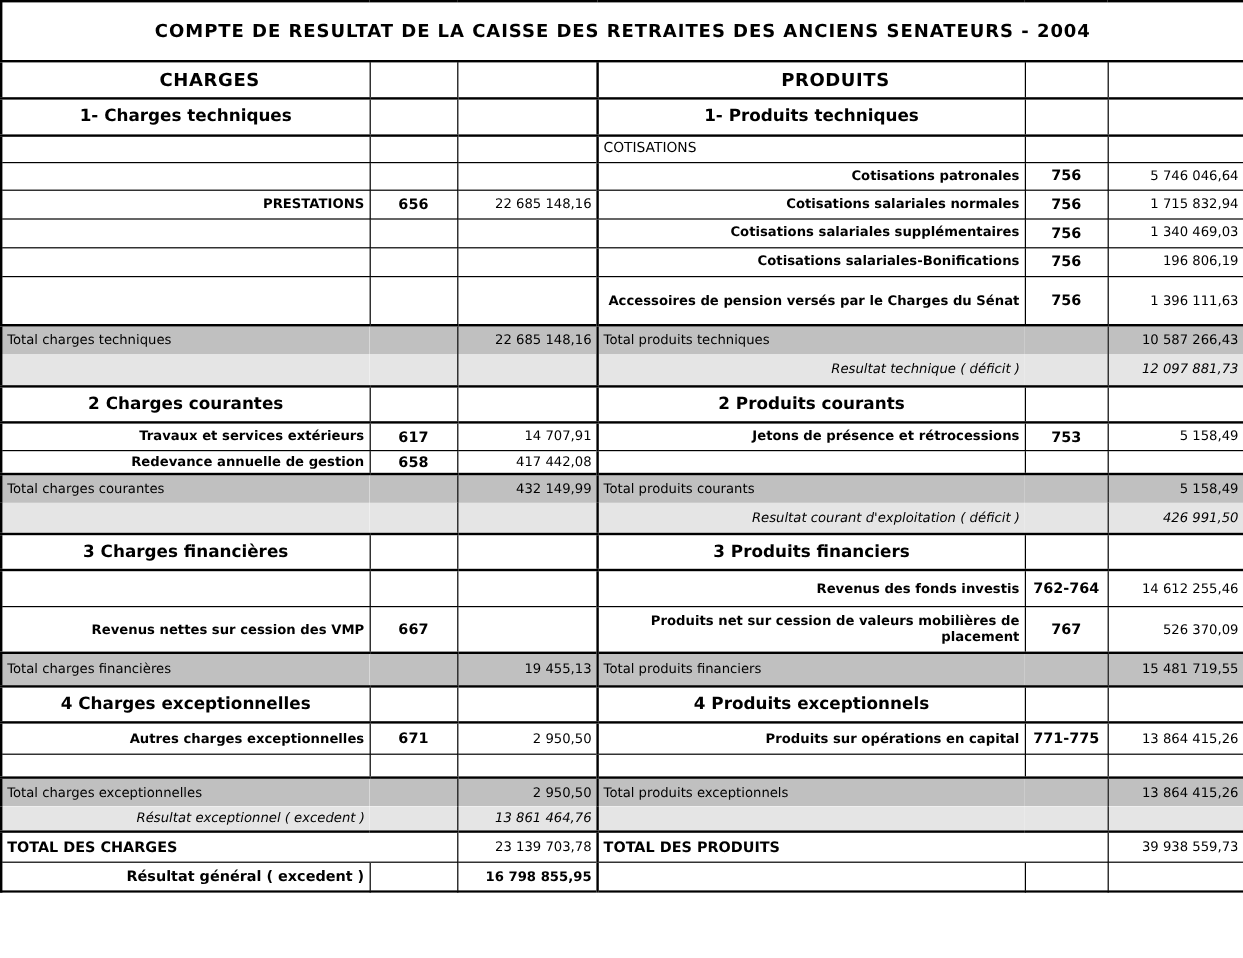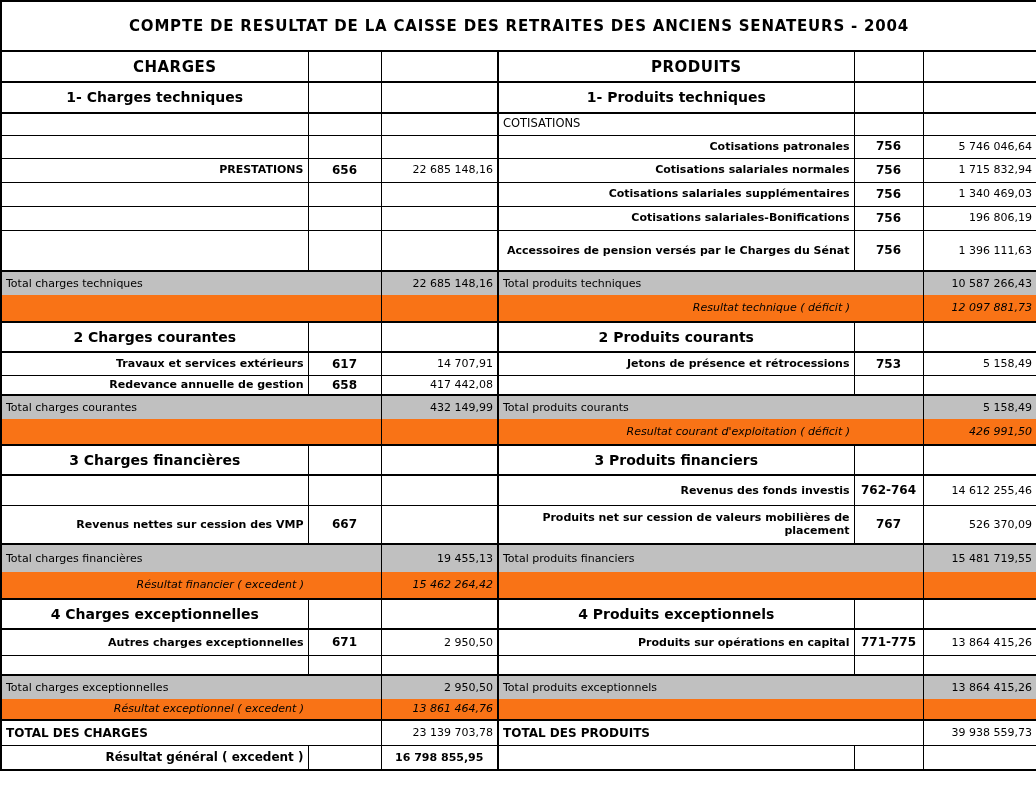--- a/index.html
+++ b/index.html
@@ -43,36 +43,36 @@
     text-align: center;
     font-weight: bold;
     font-size: 14px;
   }
   tr.gray-a td {
     background: #c0c0c0;
     border-top-width: 2px;
     border-bottom-style: none;
   }
   tr.gray-b td {
-    background: #f97316;
+    background: #e5e5e5;
     border-top-style: none;
     border-bottom-width: 2px;
   }
   tr.footer-row td { border-top-width: 2px; }
   
   td.lbl  { text-align: right;  font-weight: bold; }
   td.group{ text-align: left;   font-weight: normal; font-size: 11.5px; }
   td.code { text-align: center; font-weight: bold; font-size: 12px; }
   td.amt  { text-align: right; }
   td.glbl { text-align: left; }
   td.rlbl { text-align: right; font-style: italic; }
   td.ital { font-style: italic; }
   td.ftl  { text-align: left;  font-weight: bold; font-size: 12px; }
   td.frl  { text-align: right; font-weight: bold; font-size: 12px; }
-  td.b    { font-weight: bold; text-align: center; }
+  td.b    { font-weight: bold; }
   
   td.nr { border-right-style: none; }
   td.nl { border-left-style: none; }
   
   td.cdiv { border-left-width: 2px; }
 </style>
 </head>
 <body>
 
 <table class="sheet">
@@ -249,28 +249,20 @@
   </tr>
 
   <tr class="gray-a" style="height:28px">
     <td class="glbl nr">Total charges financières</td>
     <td class="nl"></td>
     <td class="amt">19 455,13</td>
     <td class="glbl cdiv nr">Total produits financiers</td>
     <td class="nl"></td>
     <td class="amt">15 481 719,55</td>
   </tr>
-  <tr class="gray-b" style="height:27px">
-    <td class="rlbl nr">Résultat financier ( excedent )</td>
-    <td class="nl"></td>
-    <td class="amt ital">15 462 264,42</td>
-    <td class="cdiv nr"></td>
-    <td class="nl"></td>
-    <td></td>
-  </tr>
 
   <tr class="sechead-row" style="height:30px">
     <td class="sechead">4 Charges exceptionnelles</td>
     <td></td>
     <td></td>
     <td class="sechead cdiv">4 Produits exceptionnels</td>
     <td></td>
     <td></td>
   </tr>
 

